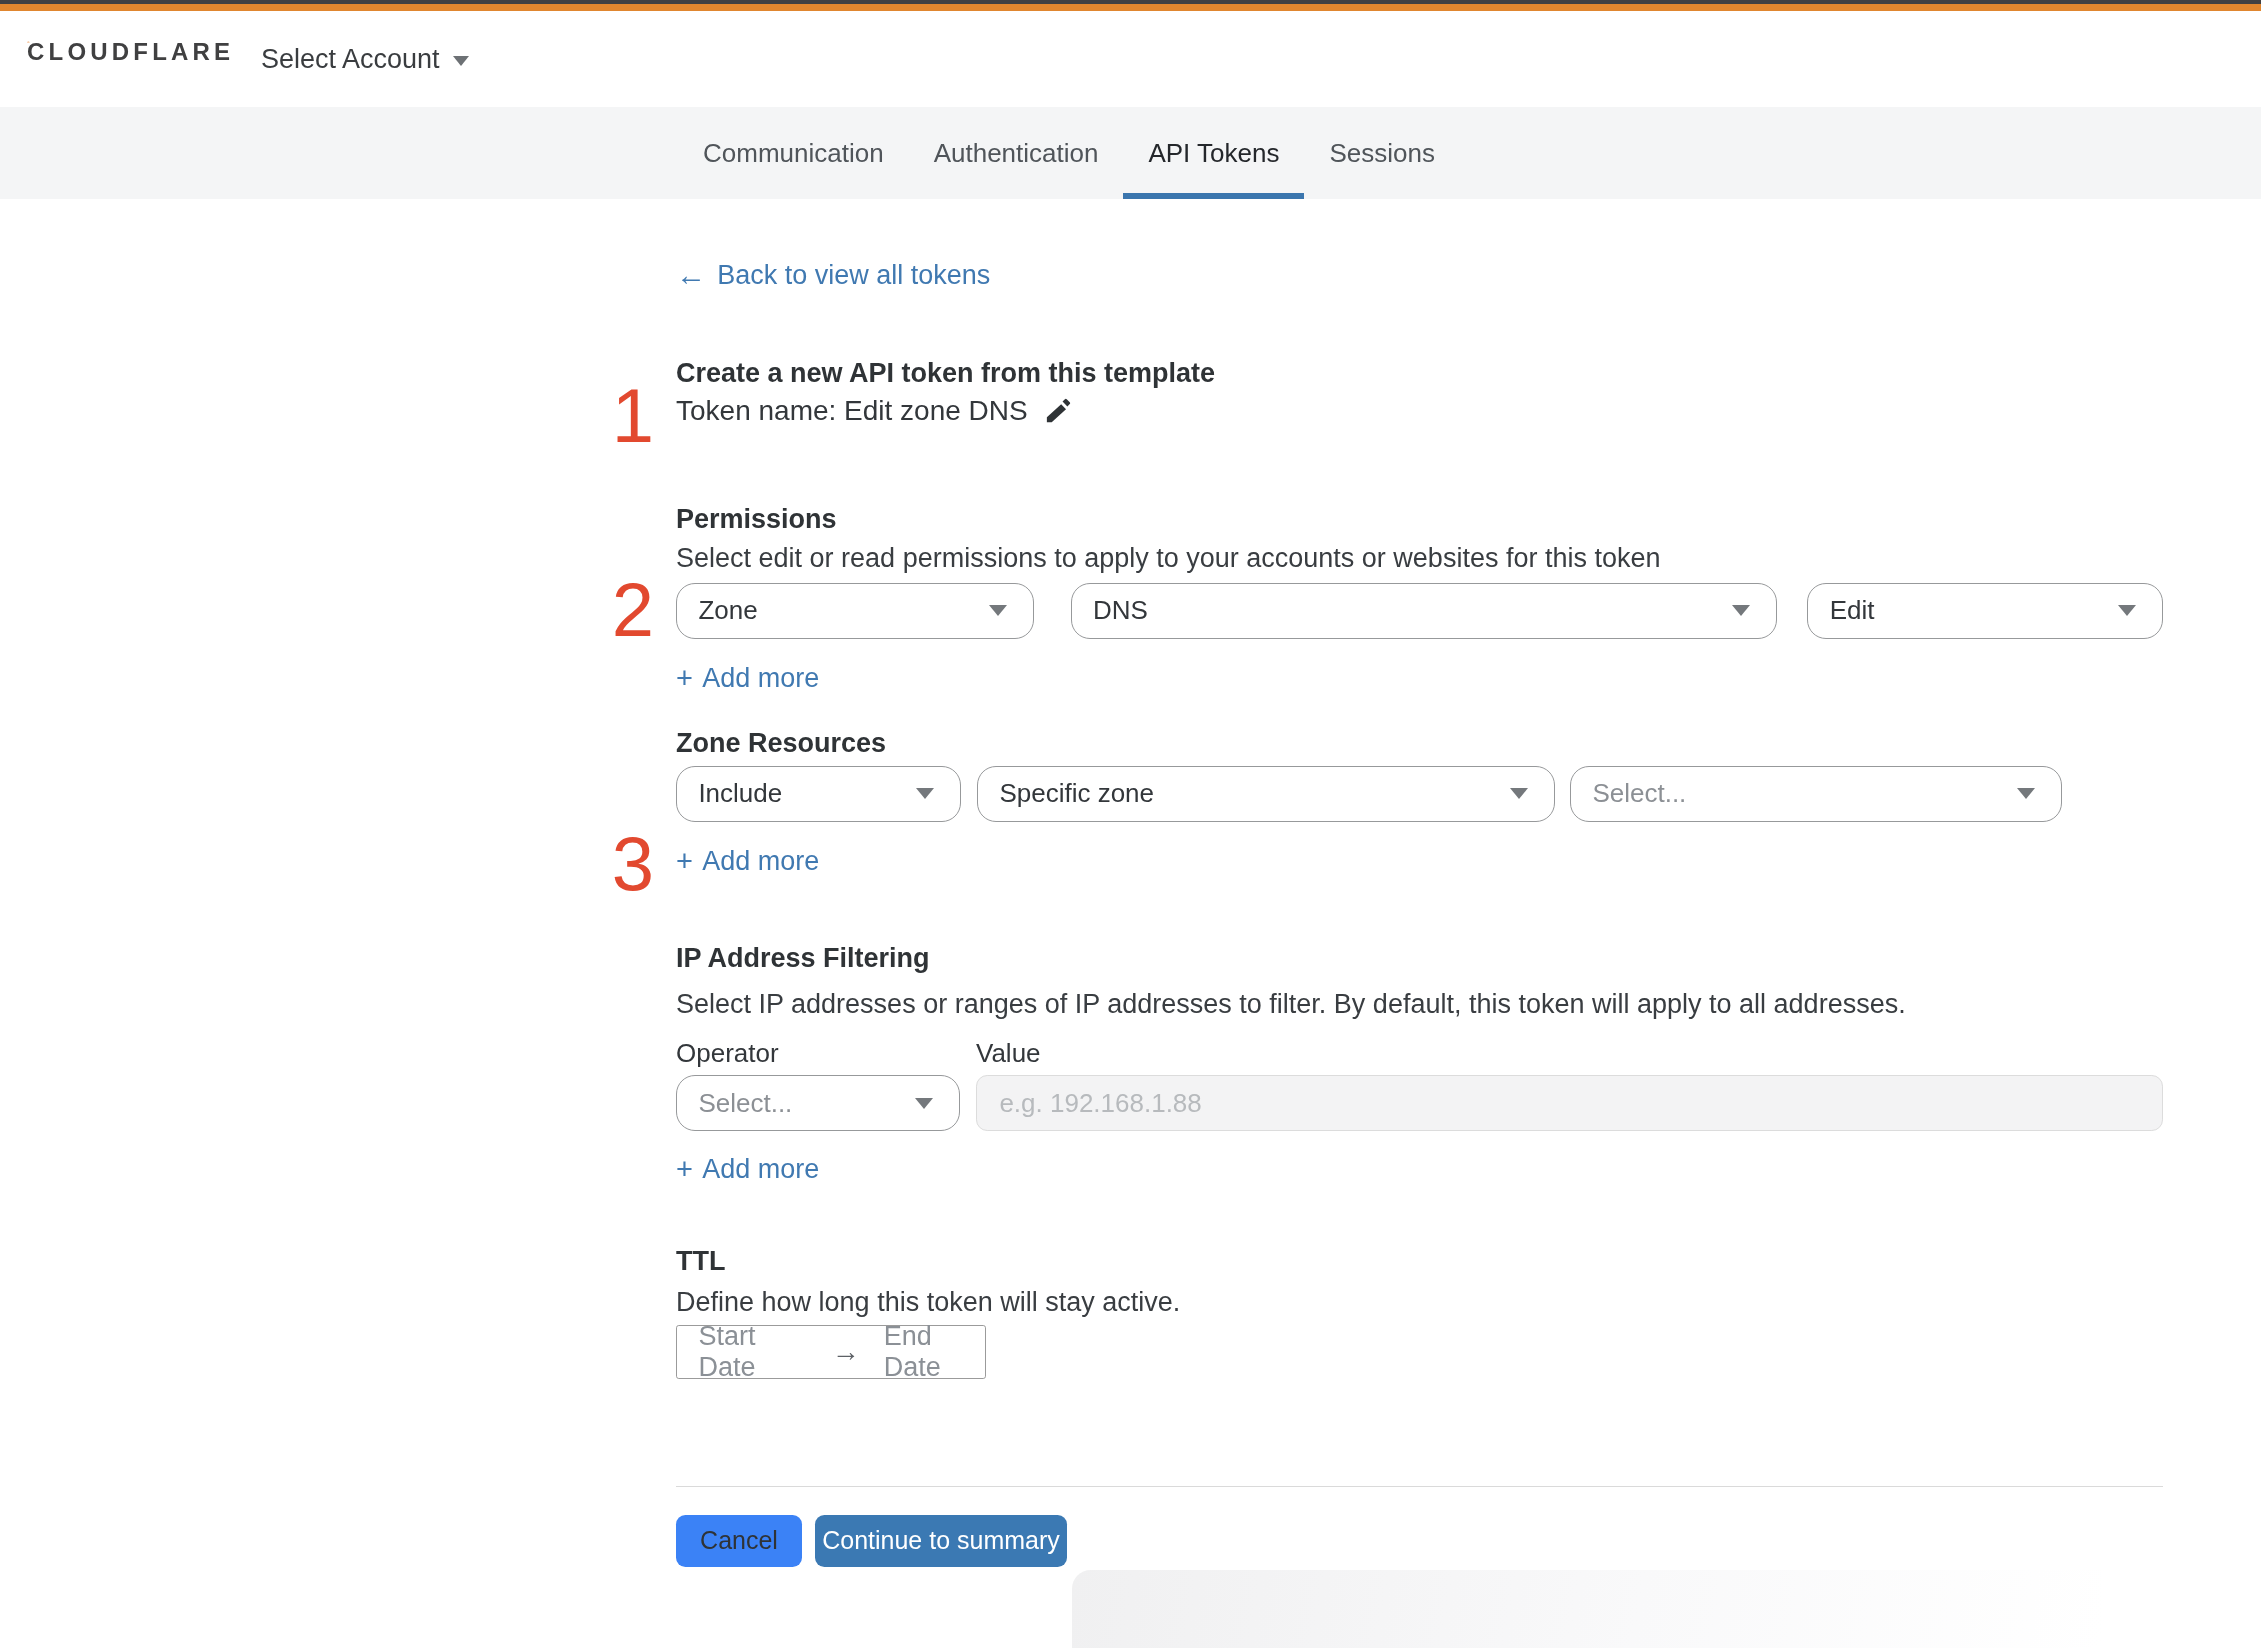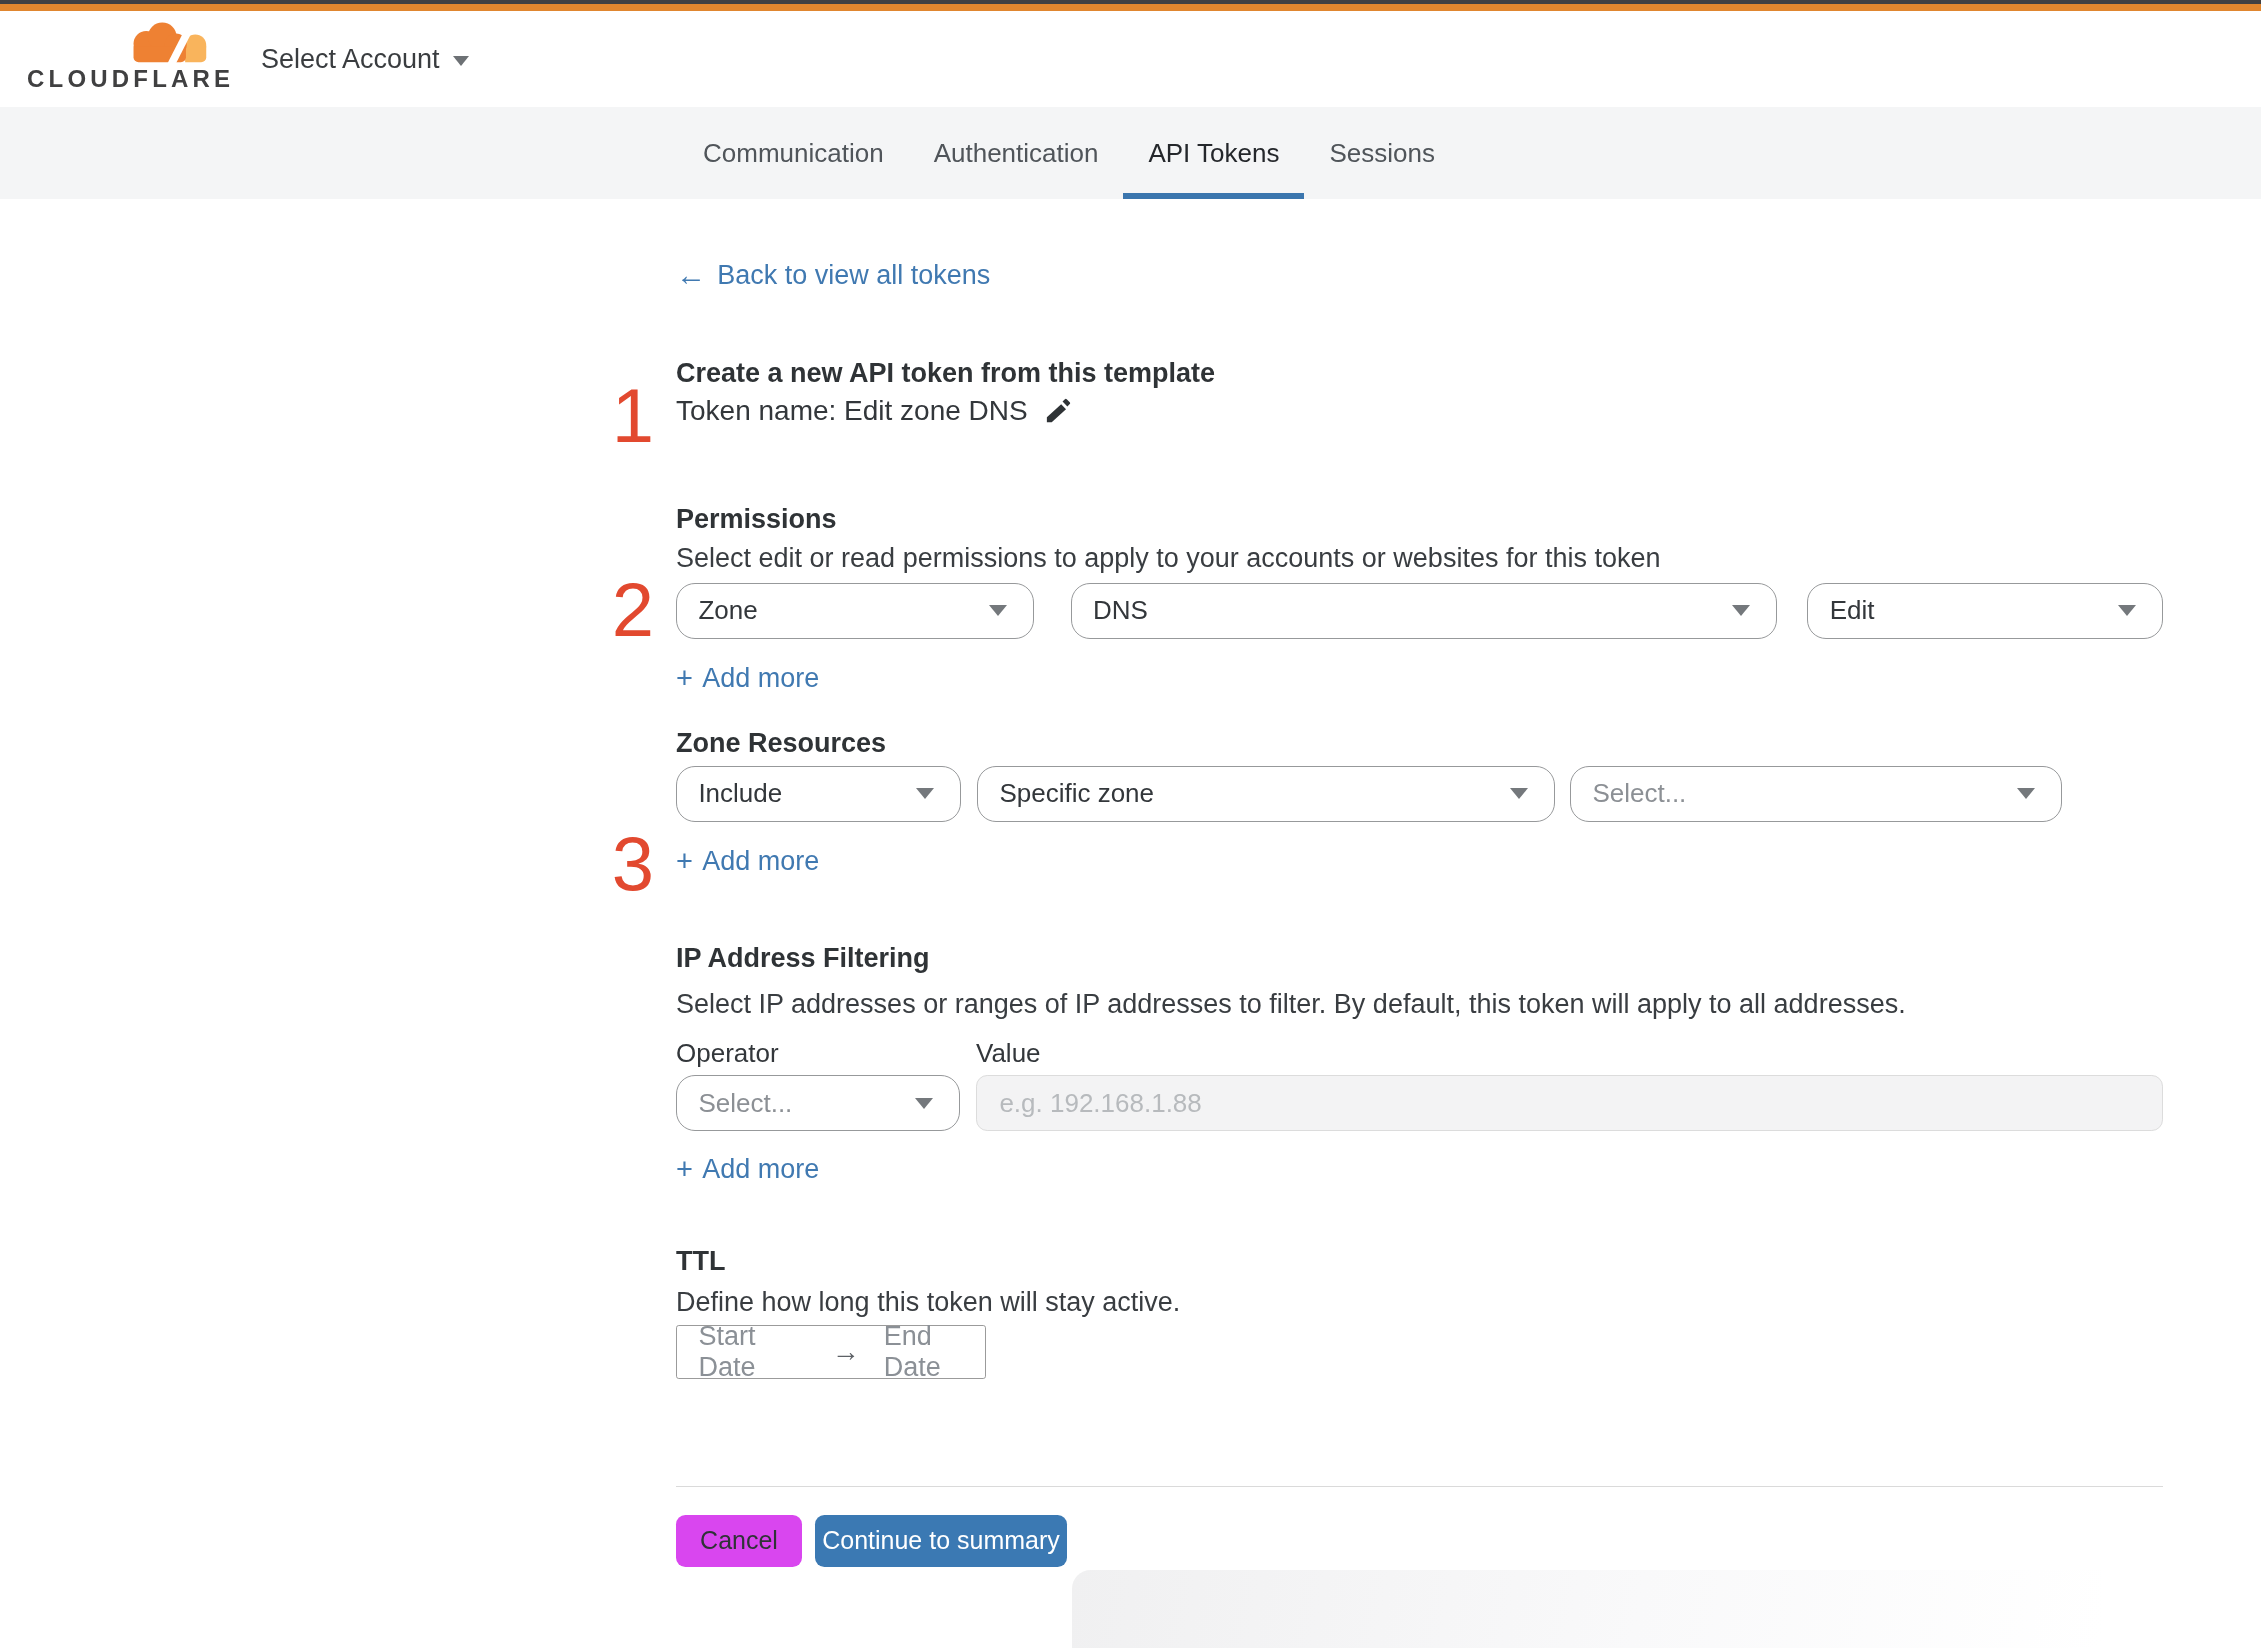--- a/index.html
+++ b/index.html
@@ -6,21 +6,21 @@
   html,body { background:#ffffff; }
   body { font-family:"Liberation Sans","DejaVu Sans",sans-serif; color:#33373b; }
   #app { position:relative; width:2262px; height:1648px; background:#ffffff; overflow:hidden; }
 
   
   .topbar-dark   { height:3.7px;  background:#3f4043; }
   .topbar-orange { height:7.5px;  background:#e0862f; }
 
   
   .site-header { position:relative; height:96px; background:#ffffff; }
-  .logo { position:absolute; left:27px; top:9.3px; width:183px; display:flex; flex-direction:column; align-items:flex-end; cursor:pointer; }
+  .logo { position:absolute; left:27px; top:9.3px; width:183px; display:flex; align-items:flex-end; cursor:pointer; }
   .logo svg { display:block; margin-right:-2.8px; }
   .logo-word { font-size:24px; font-weight:bold; letter-spacing:4.2px; color:#404041; line-height:1; margin-top:2.8px; width:100%; text-align:left; }
   .account-select { position:absolute; left:261px; top:0; height:96px; display:flex; align-items:center; gap:13px; cursor:pointer; }
   .account-select .label { font-size:27px; color:#3a3d40; }
   .caret-sm { width:0; height:0; border-left:8.4px solid transparent; border-right:8.4px solid transparent; border-top:10.3px solid #6d7175; margin-top:3.7px; }
 
   
   .tab-bar { display:flex; height:92px; background:#f4f5f6; padding-left:678px; }
   .tab { position:relative; display:flex; align-items:center; padding:0 25px; font-size:26px; color:#50555a; cursor:pointer; white-space:nowrap; }
   .tab.active { color:#24272b; }
@@ -82,21 +82,21 @@
   .value-input::placeholder { color:#b7babd; opacity:1; }
 
   .date-box { width:310px; height:54px; border:1.9px solid #9b9b9b; border-radius:2.8px; background:#ffffff; display:flex; align-items:center; gap:24px; padding-left:21.4px; cursor:pointer; }
   .date-box .d-label { font-size:27px; color:#8b9096; }
   .date-box .d-arrow { font-size:28px; color:#5d6166; }
 
   .divider { margin-top:107px; width:1487px; border-top:1.9px solid #dadada; }
 
   .footer-actions { position:relative; margin-top:28px; display:flex; gap:13px; z-index:1; }
   .btn { height:52px; border:none; border-radius:9.3px; font-size:25px; font-family:"Liberation Sans","DejaVu Sans",sans-serif; cursor:pointer; }
-  .btn-cancel { width:126px; background:#d946ef; color:#2f3336; }
+  .btn-cancel { width:126px; background:#3b82f6; color:#2f3336; }
   .btn-continue { width:252px; background:#3b79b3; color:#ffffff; }
 
   .footer-fade { position:absolute; left:1072px; top:1570px; width:1030px; height:78px; background:linear-gradient(100deg,#f0f0f1 0%,#f9f9fa 55%,#ffffff 100%); border-top-left-radius:18.6px; z-index:0; }
 
   
   .annot { position:absolute; left:522px; width:132px; text-align:right; font-size:76px; line-height:1; color:#e2492f; }
   .annot-1 { top:378px; }
   .annot-2 { top:572px; }
   .annot-3 { top:826px; }
 </style>

